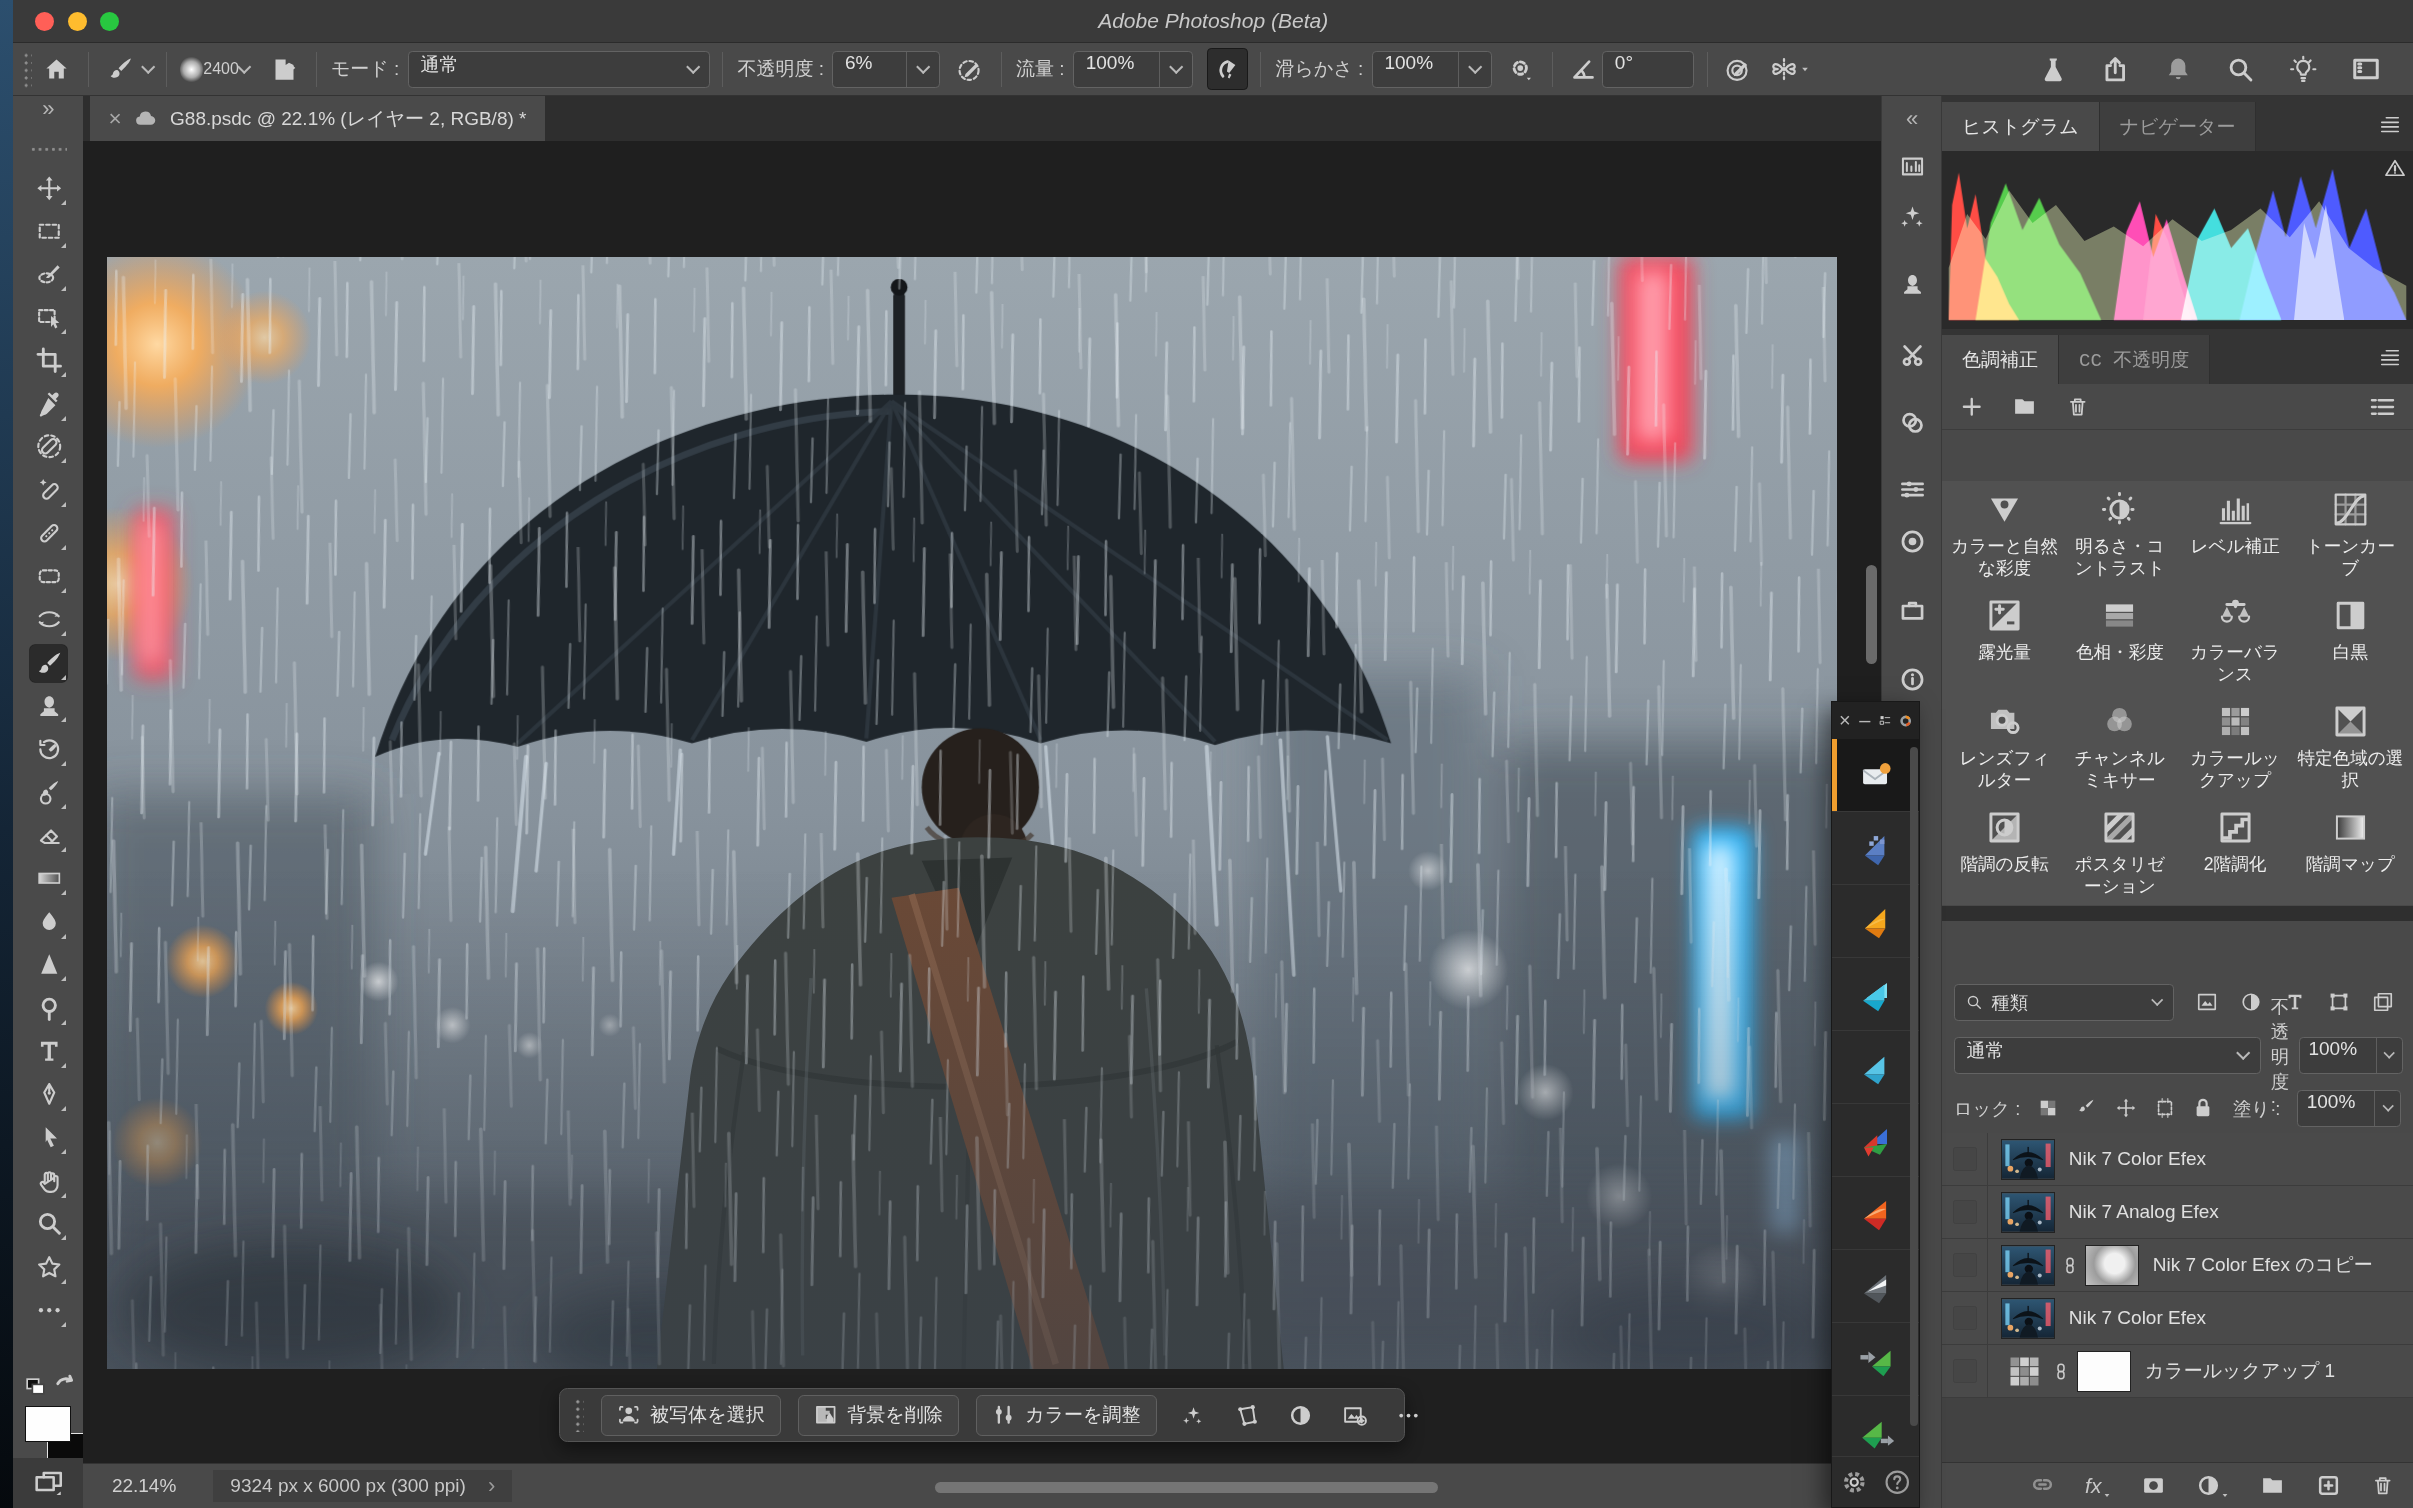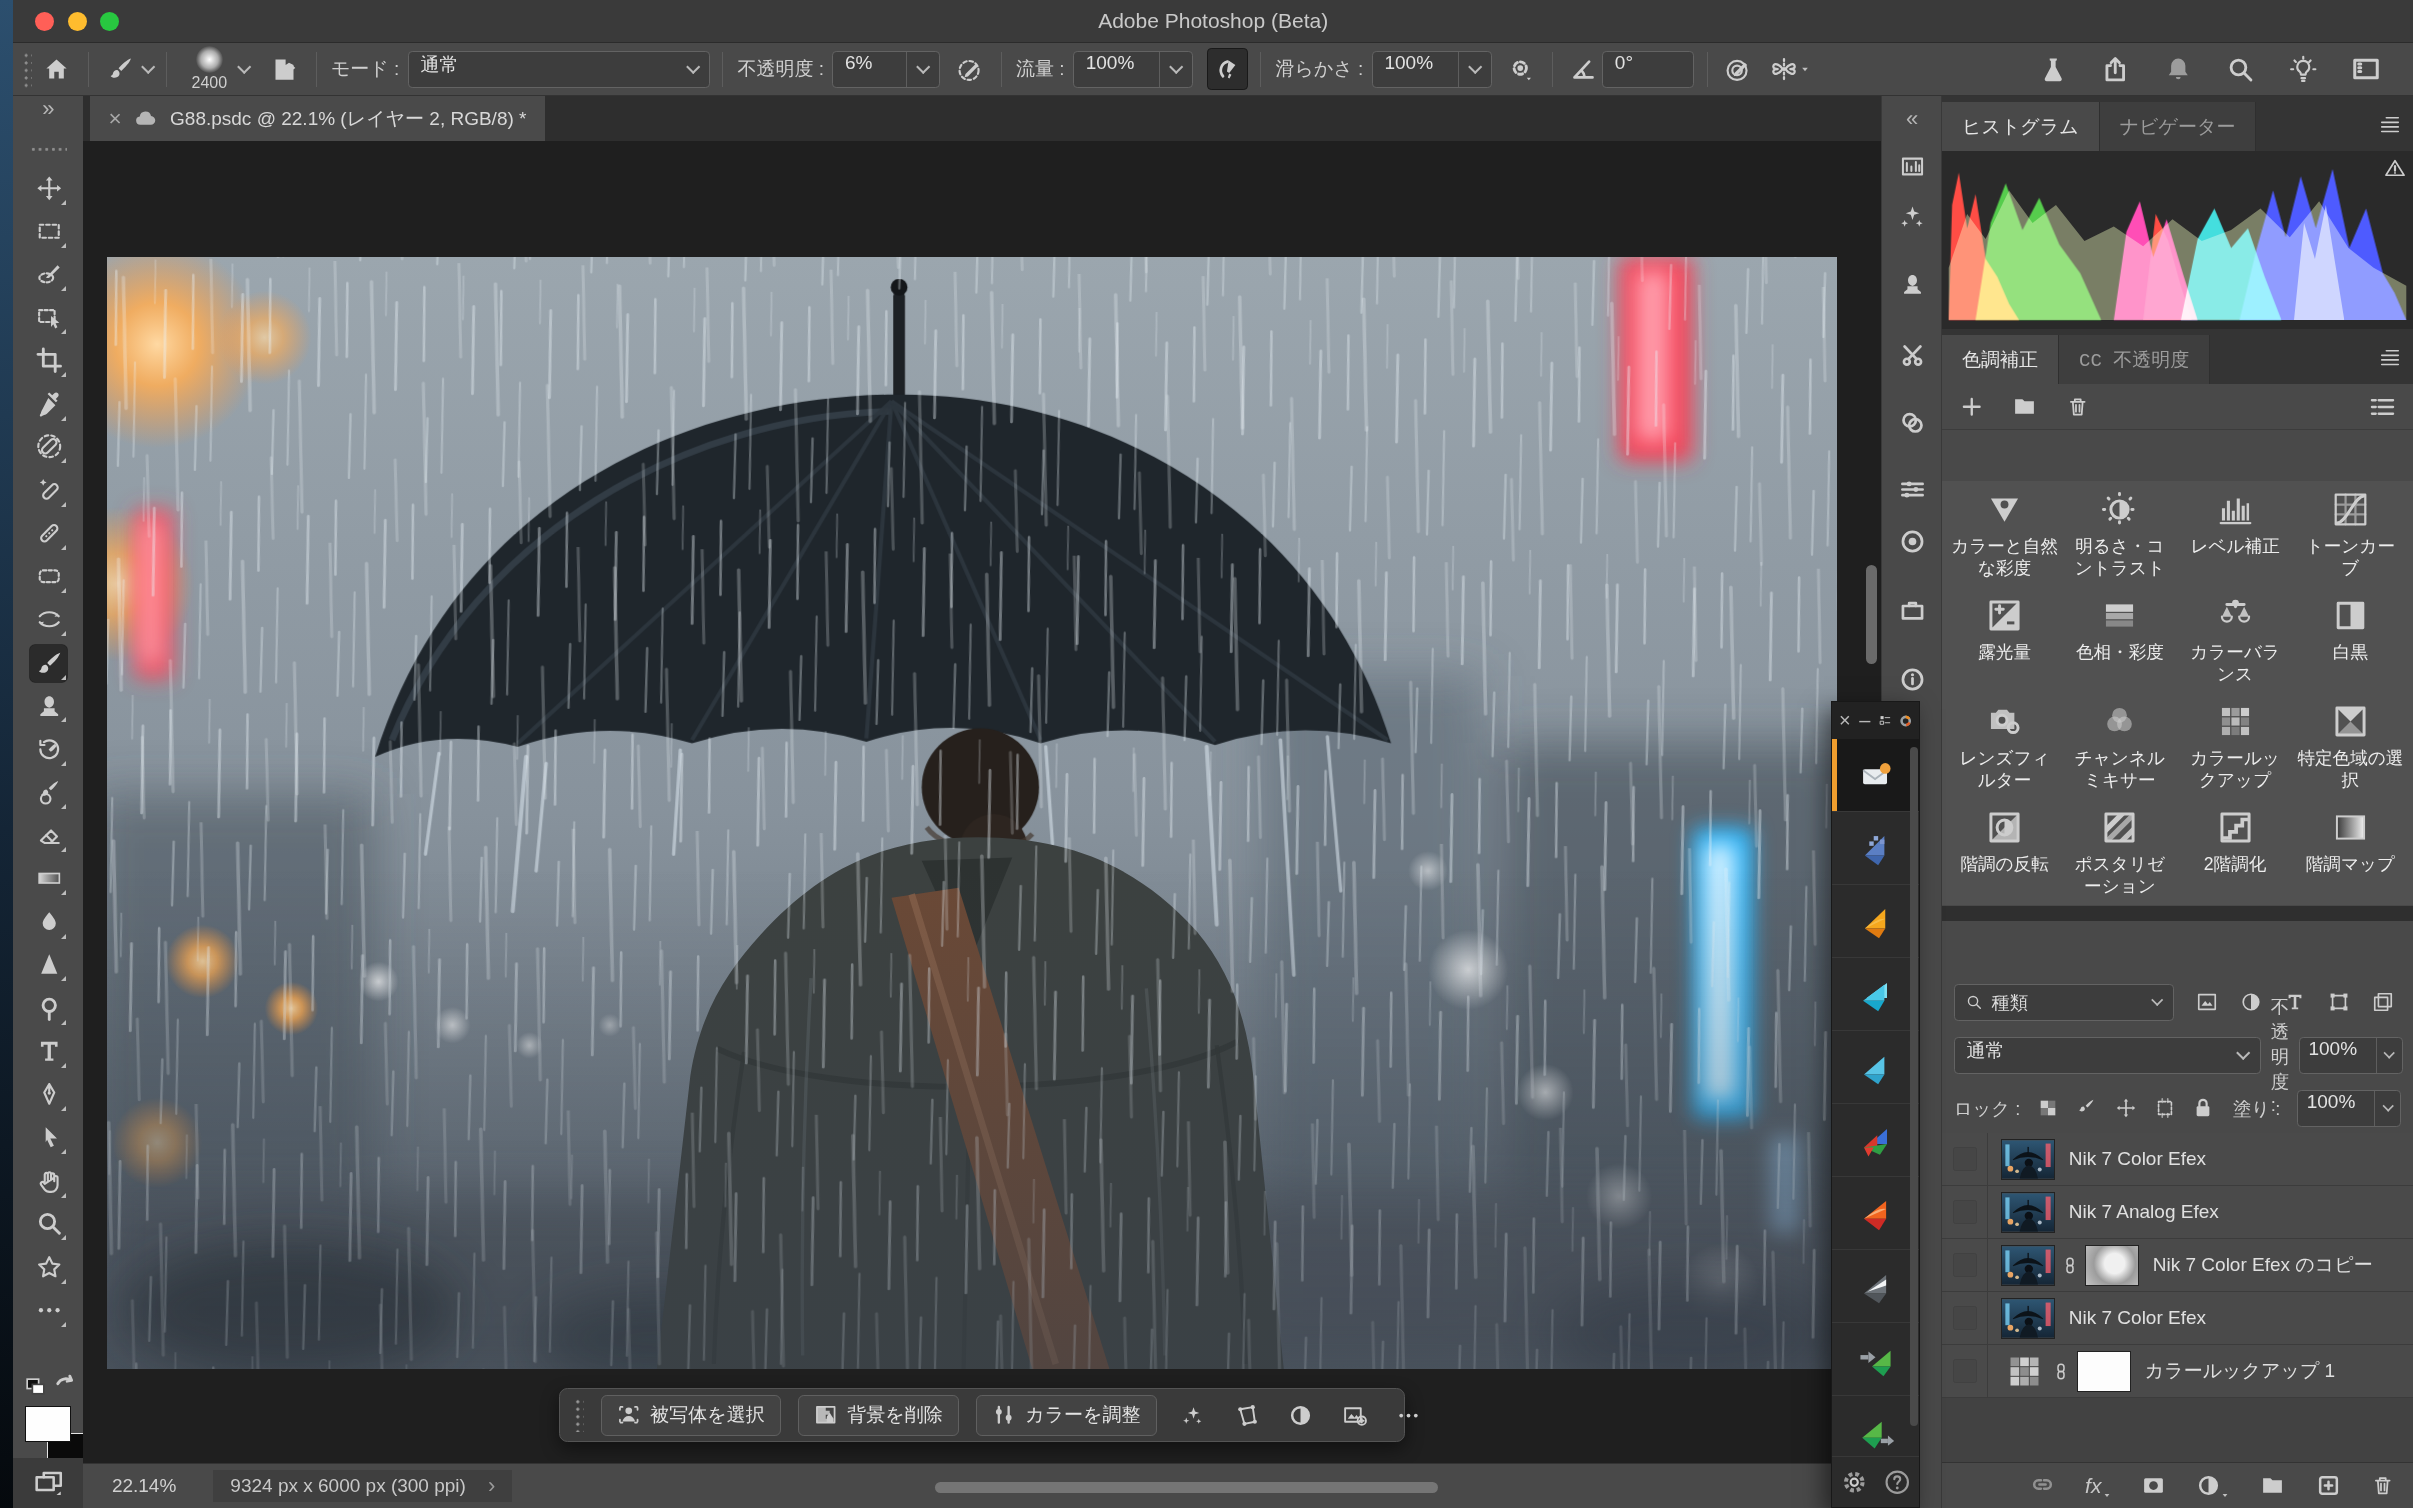--- a/index.html
+++ b/index.html
@@ -4,33 +4,33 @@
 <style>
   html,body{margin:0;padding:0;width:2413px;height:1508px;}
   body{background:linear-gradient(180deg,#2c4f6e 0%,#142536 55%,#05090d 100%);font-family:"Liberation Sans",sans-serif;-webkit-font-smoothing:antialiased;}
   .abs{position:absolute;}
   .screen{position:relative;width:2413px;height:1508px;overflow:hidden;color:#d4d4d4;}
   .win{position:absolute;left:13.4px;top:0;right:0;bottom:0;background:#484848;}
   
   .titlebar{position:absolute;left:0;right:0;top:0;height:42px;background:#3a3a3a;border-bottom:0.8px solid #2b2b2b;display:flex;align-items:center;justify-content:center;}
   .lights{position:absolute;left:22px;top:11.7px;display:flex;gap:13.4px;}
   .light{width:19px;height:19px;border-radius:50%;}
-  .title{font-size:21px;color:#c9c9c9;}
+  .title{font-size:21px;color:#c9c9c9;font-style:italic;}
   
   .optionsbar{position:absolute;left:0;right:0;top:43px;height:53px;background:#494949;border-bottom:1.7px solid #333;display:flex;align-items:center;padding:0 8.4px;box-sizing:border-box;}
   .ogrip{width:10px;height:39px;margin-right:6.7px;background-image:radial-gradient(#8d8d8d 1.3px,transparent 1.5px);background-size:6.7px 7.5px;background-position:0.8px 1.7px;}
   .sep{width:0.8px;height:35px;background:#5d5d5d;margin:0 12.6px;flex:none;}
   .obtn{display:flex;align-items:center;justify-content:center;min-width:37px;height:40px;flex:none;}
   .olabel{font-size:19px;color:#cfcfcf;margin:0 8.4px 0 1.7px;flex:none;white-space:nowrap;}
   .field{display:flex;align-items:flex-start;height:37px;background:#3d3d3d;border:0.8px solid #636363;border-radius:4.2px;flex:none;box-sizing:border-box;}
   .field .val{padding:0 11.7px;font-size:19px;color:#e2e2e2;white-space:nowrap;}
   .fchev{width:32px;align-self:stretch;border-left:0.8px solid #5e5e5e;display:flex;align-items:center;justify-content:center;}
   .chev{width:8.4px;height:8.4px;border-right:2px solid #b9b9b9;border-bottom:2px solid #b9b9b9;transform:rotate(45deg);margin-top:-4.2px;}
   .dd{width:0;height:0;border-left:4.2px solid transparent;border-right:4.2px solid transparent;border-top:5.9px solid #bfbfbf;}
-  .brushprev{display:flex;flex-direction:column;align-items:center;width:59px;}
+  .brushprev{display:flex;flex-direction:row;align-items:center;width:59px;}
   .softcircle{width:27px;height:27px;border-radius:50%;background:radial-gradient(circle,#fff 0%,rgba(255,255,255,.55) 45%,rgba(255,255,255,0) 72%);}
   .brushsize{font-size:16px;color:#cfcfcf;margin-top:0.8px;}
   .active-box{background:#2d2d2d;border:0.8px solid #191919;border-radius:4.2px;}
   .rticons{margin-left:auto;display:flex;align-items:center;gap:34px;padding-right:23.5px;}
   
   .tabsrow{position:absolute;left:70px;right:531px;top:96px;height:45px;background:#2e2e2e;}
   .doctab{position:absolute;left:6.7px;top:0;height:45px;background:#4a4a4a;display:flex;align-items:center;gap:11.7px;padding:0 18.4px;font-size:19px;color:#d8d8d8;white-space:nowrap;}
   .tclose{color:#a8a8a8;font-size:22.6px;}
   .toolhead{position:absolute;left:0;top:96px;width:70px;height:45px;background:#4a4a4a;border-right:0.8px solid #3a3a3a;color:#b5b5b5;font-size:22px;display:flex;justify-content:center;align-items:flex-start;}
   

